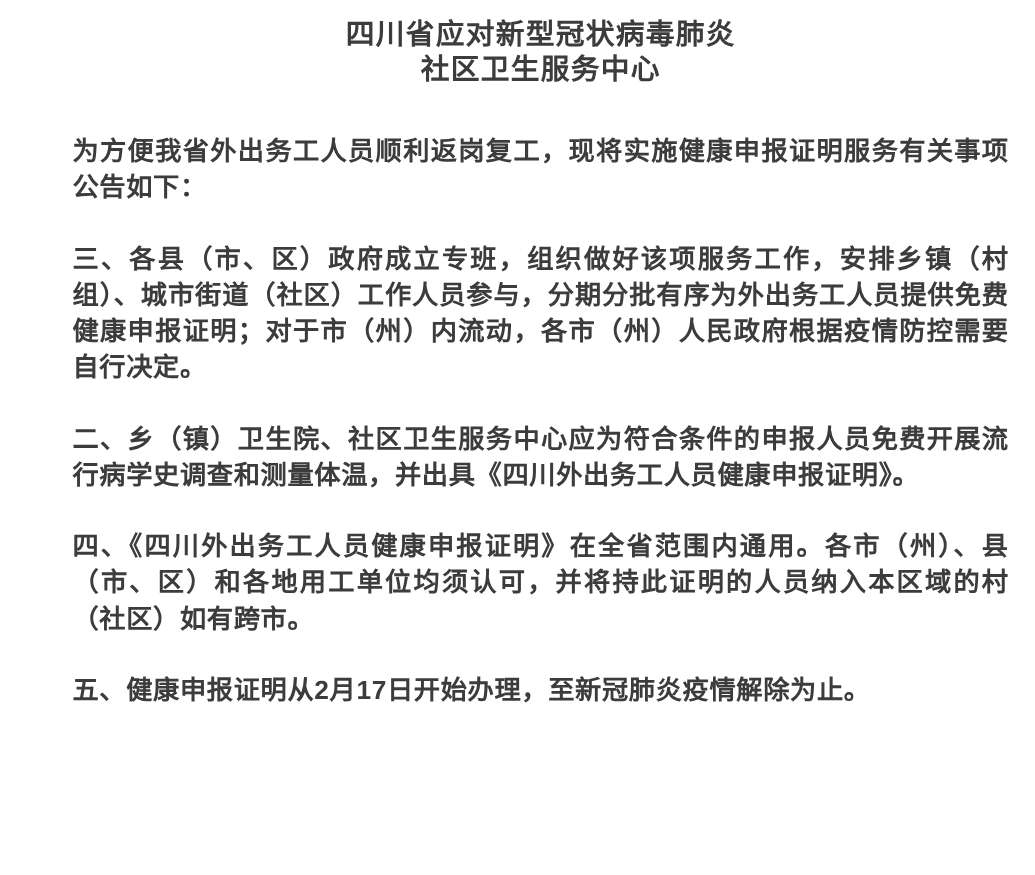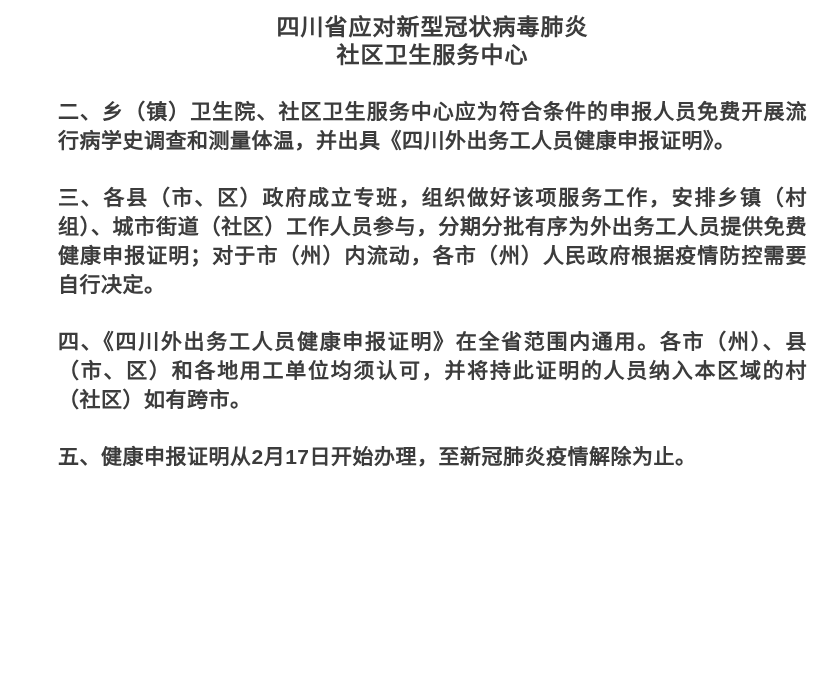--- a/index.html
+++ b/index.html
@@ -50,19 +50,20 @@
 <body>
 
 <div class="page">
 
   <div class="title-block">
     <div>四川省应对新型冠状病毒肺炎</div>
     <div>社区卫生服务中心</div>
   </div>
 
   <div class="body-block">
+    <p class="first">为方便我省外出务工人员顺利返岗复工，现将实施健康申报证明服务有关事项公告如下：</p>
+    <p>三、各县（市、区）政府成立专班，组织做好该项服务工作，安排乡镇（村组）、城市街道（社区）工作人员参与，分期分批有序为外出务工人员提供免费健康申报证明；对于市（州）内流动，各市（州）人民政府根据疫情防控需要自行决定。</p>
     <p>二、乡（镇）卫生院、社区卫生服务中心应为符合条件的申报人员免费开展流行病学史调查和测量体温，并出具《四川外出务工人员健康申报证明》。</p>
-    <p>三、各县（市、区）政府成立专班，组织做好该项服务工作，安排乡镇（村组）、城市街道（社区）工作人员参与，分期分批有序为外出务工人员提供免费健康申报证明；对于市（州）内流动，各市（州）人民政府根据疫情防控需要自行决定。</p>
     <p>四、《四川外出务工人员健康申报证明》在全省范围内通用。各市（州）、县（市、区）和各地用工单位均须认可，并将持此证明的人员纳入本区域的村（社区）如有跨市。</p>
     <p>五、健康申报证明从2月17日开始办理，至新冠肺炎疫情解除为止。</p>
   </div>
 
 </div>
 
 </body></html>

